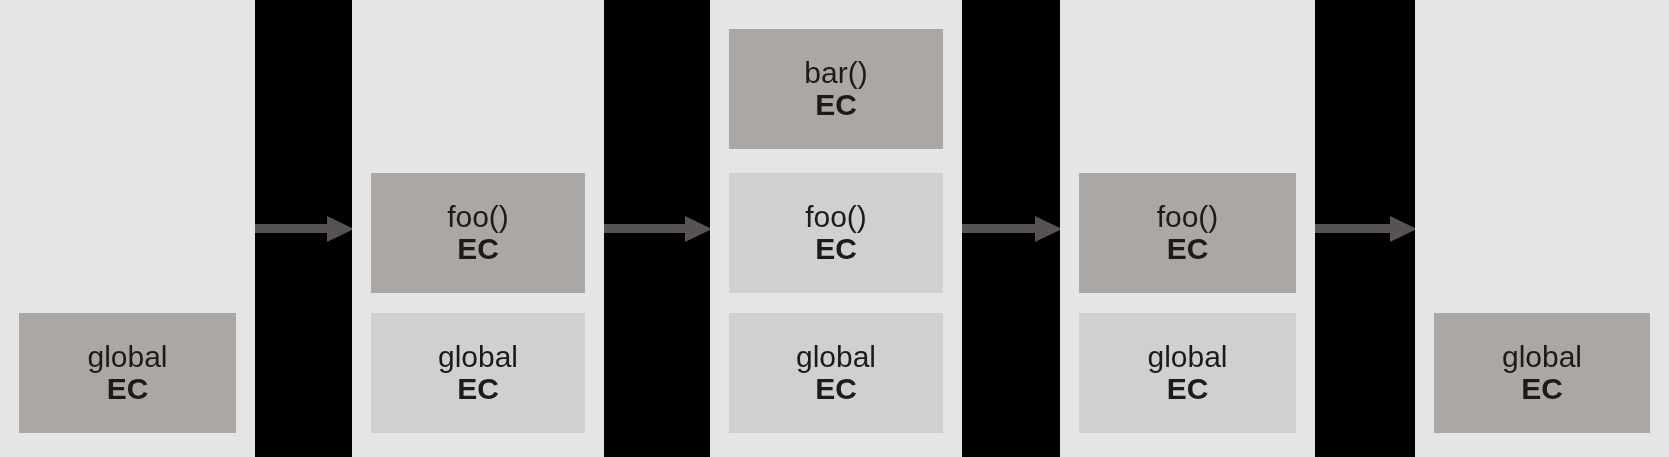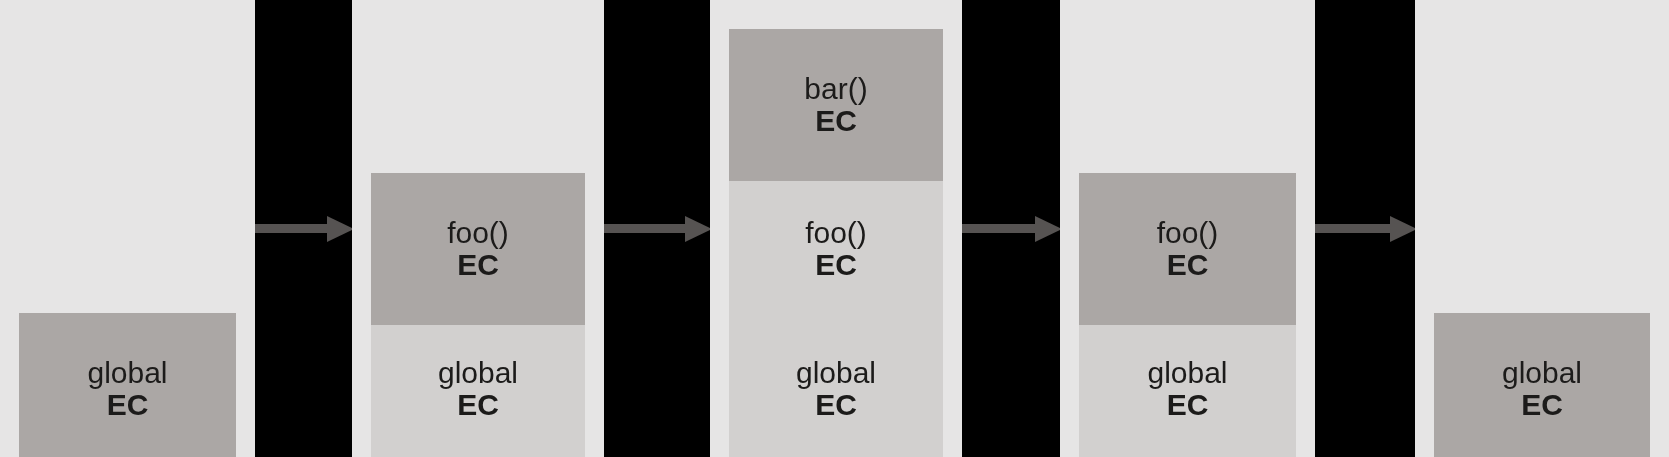--- a/index.html
+++ b/index.html
@@ -34,21 +34,21 @@
   .s1 { width: 97px; }
   .s2 { width: 106px; }
   .s3 { width: 98px; }
   .s4 { width: 100px; }
 
   
   .ec-box {
     position: absolute;
     left: 19px;
     right: 19px;
-    height: 152px;
+    height: 120px;
     display: flex;
     flex-direction: column;
     align-items: center;
     justify-content: center;
     text-align: center;
     color: var(--text, #1c1b1a);
     font-size: 30px;
     line-height: 32px;
   }
   .ec-box.active   { background: var(--active-box, #aba7a5); }

